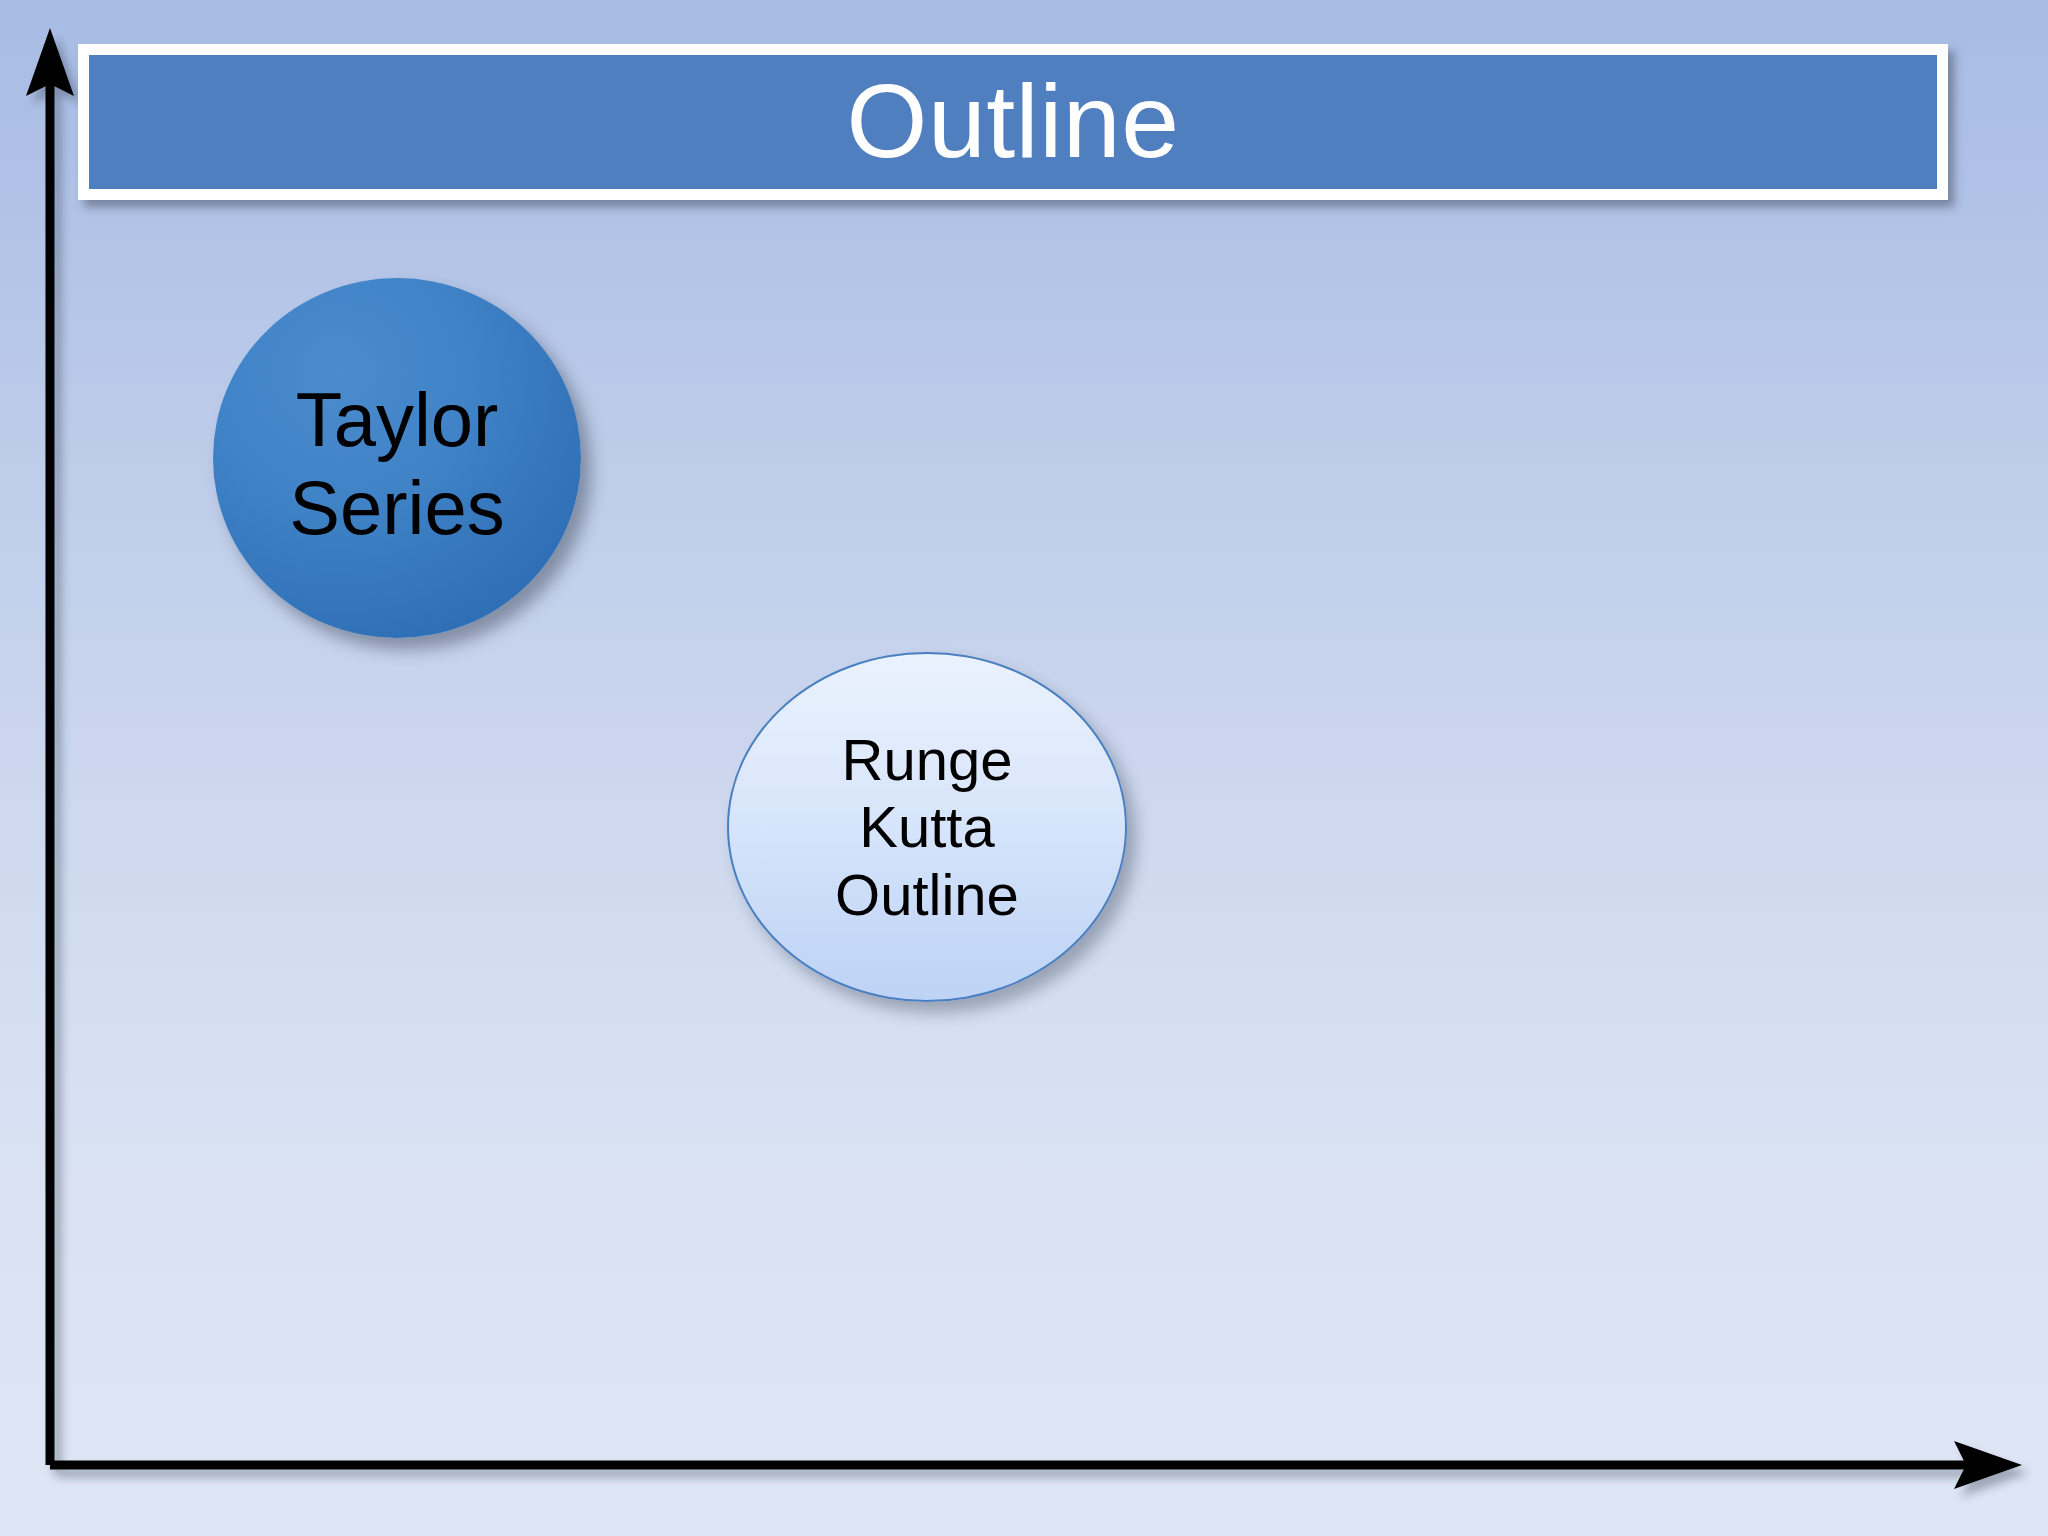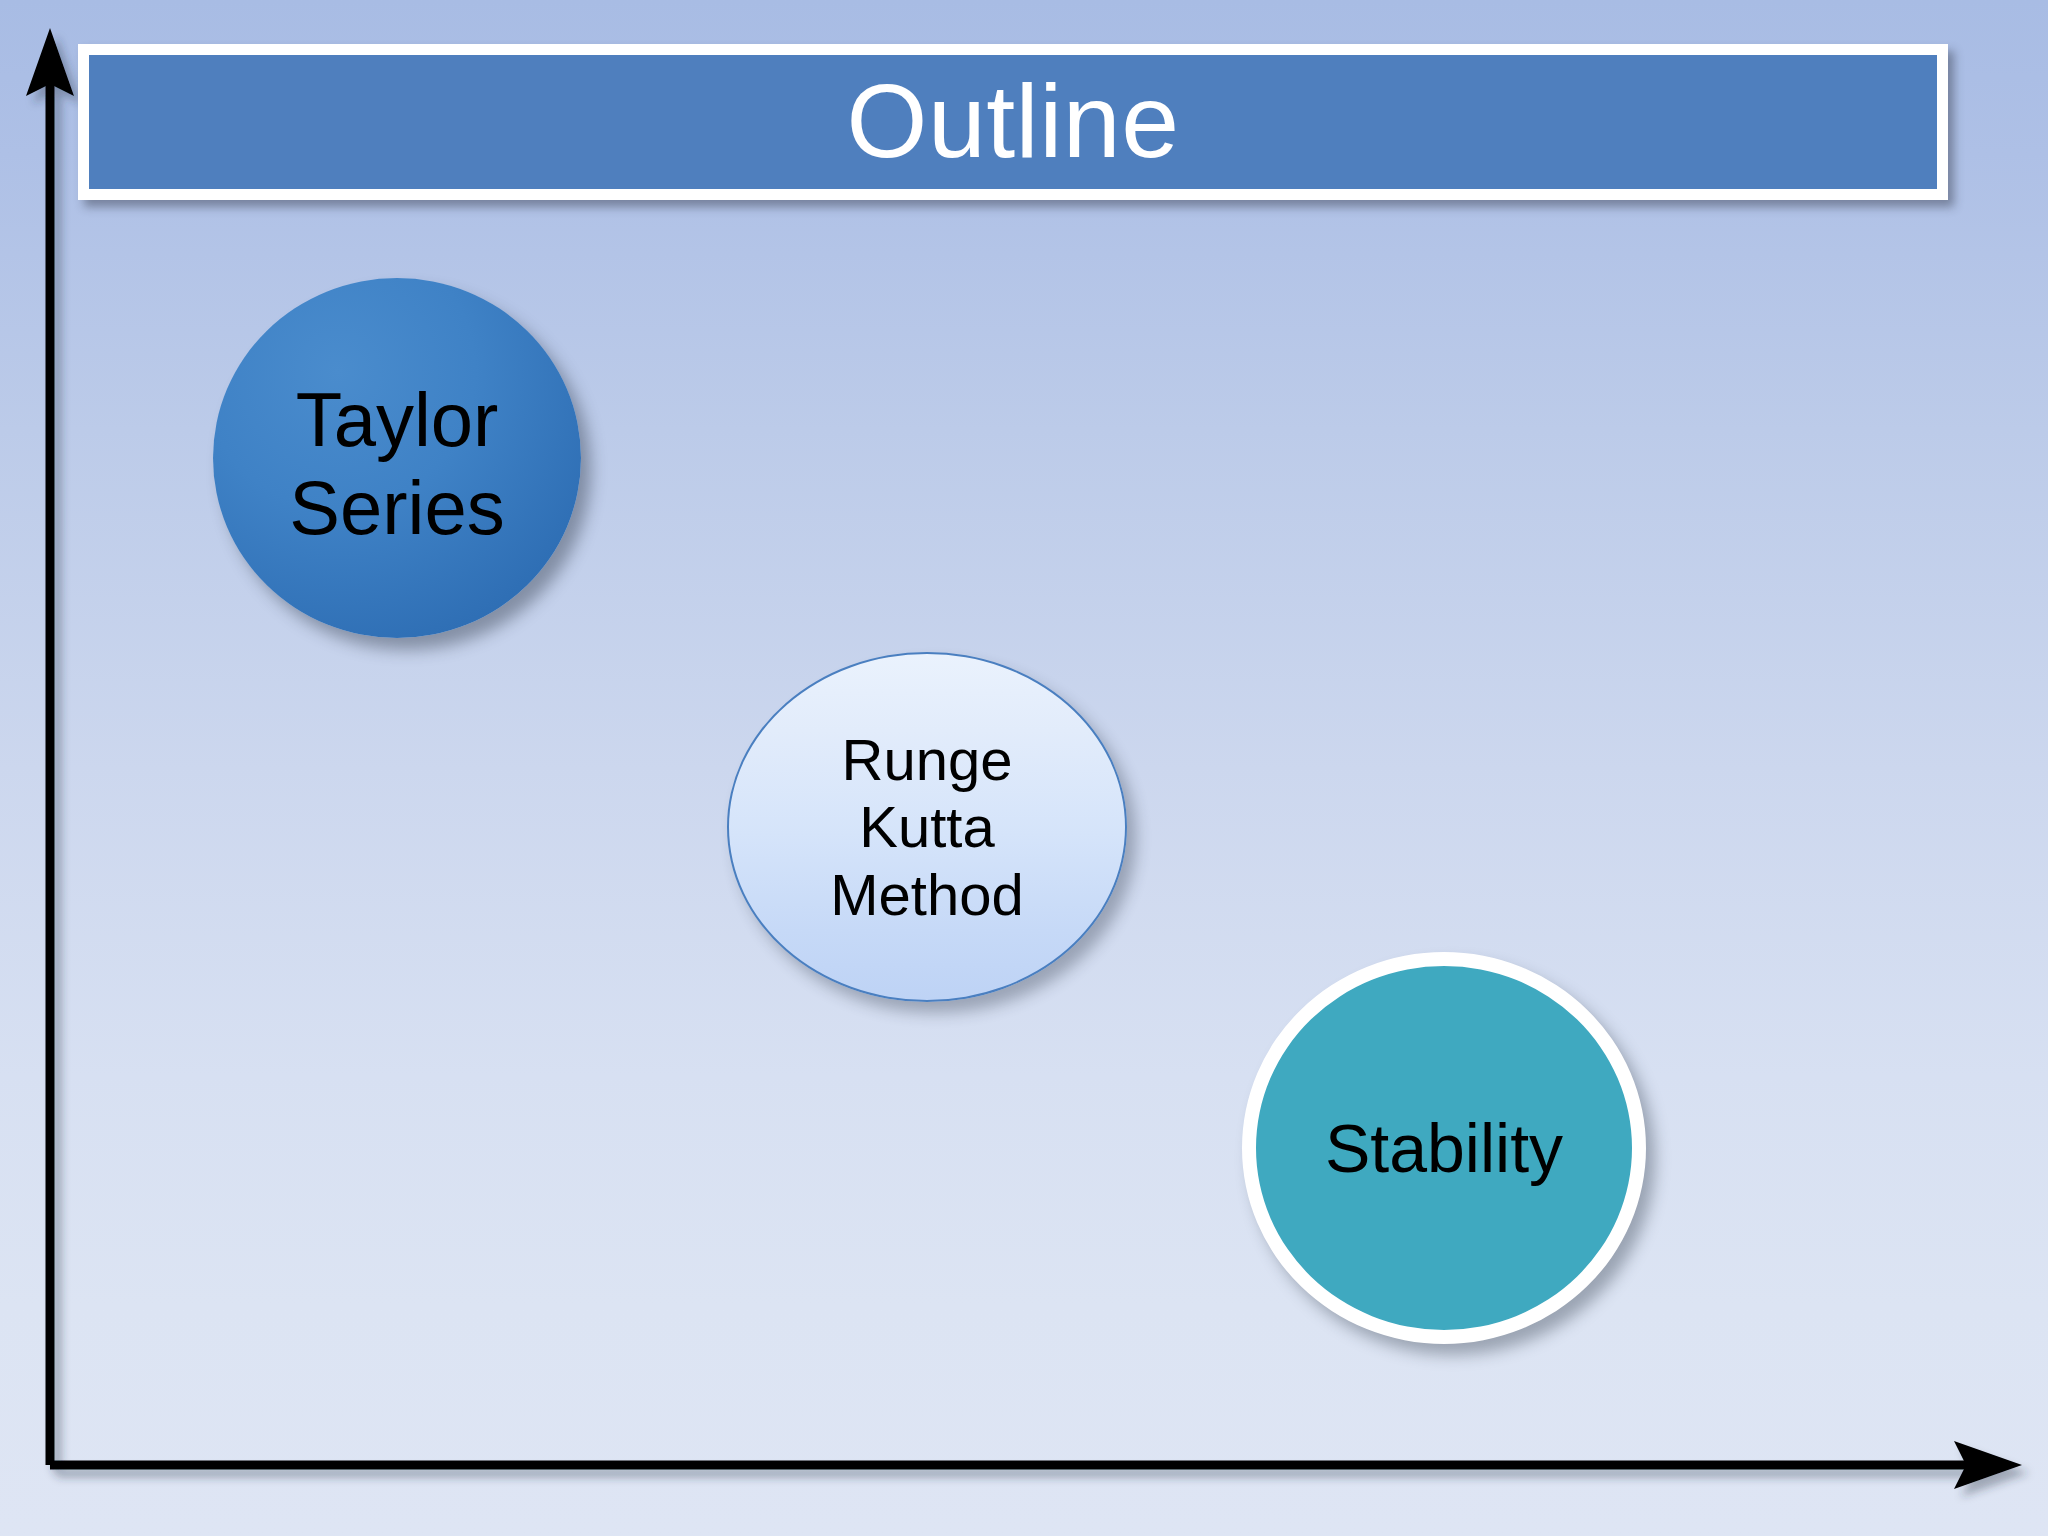--- a/index.html
+++ b/index.html
@@ -150,20 +150,17 @@
   </div>
 
   <div class="bubble bubble-taylor">
     <span class="bubble-label">Taylor
 Series</span>
   </div>
 
   <div class="bubble bubble-runge">
     <span class="bubble-label">Runge
 Kutta
-Method</span>
+Outline</span>
   </div>
 
-  <div class="bubble bubble-stability">
-    <span class="bubble-label">Stability</span>
-  </div>
 
 </div>
 
 </body></html>

